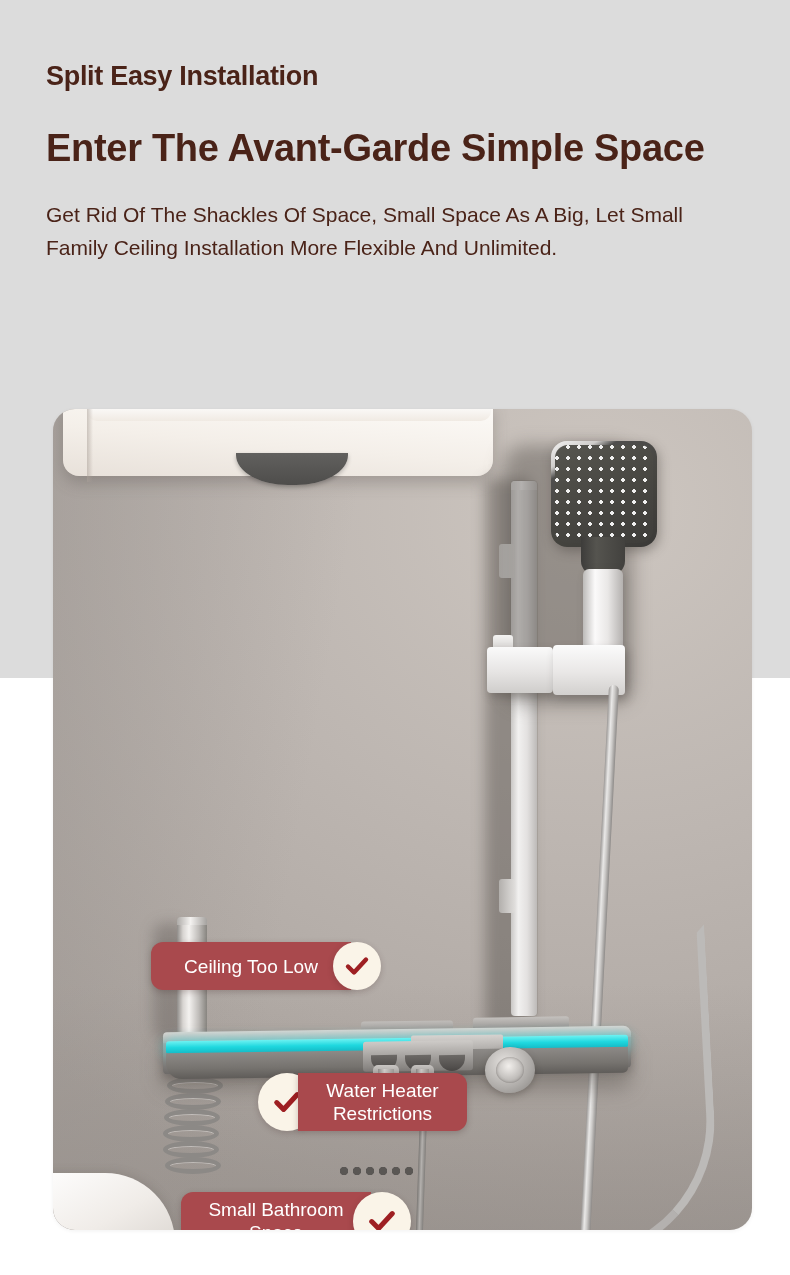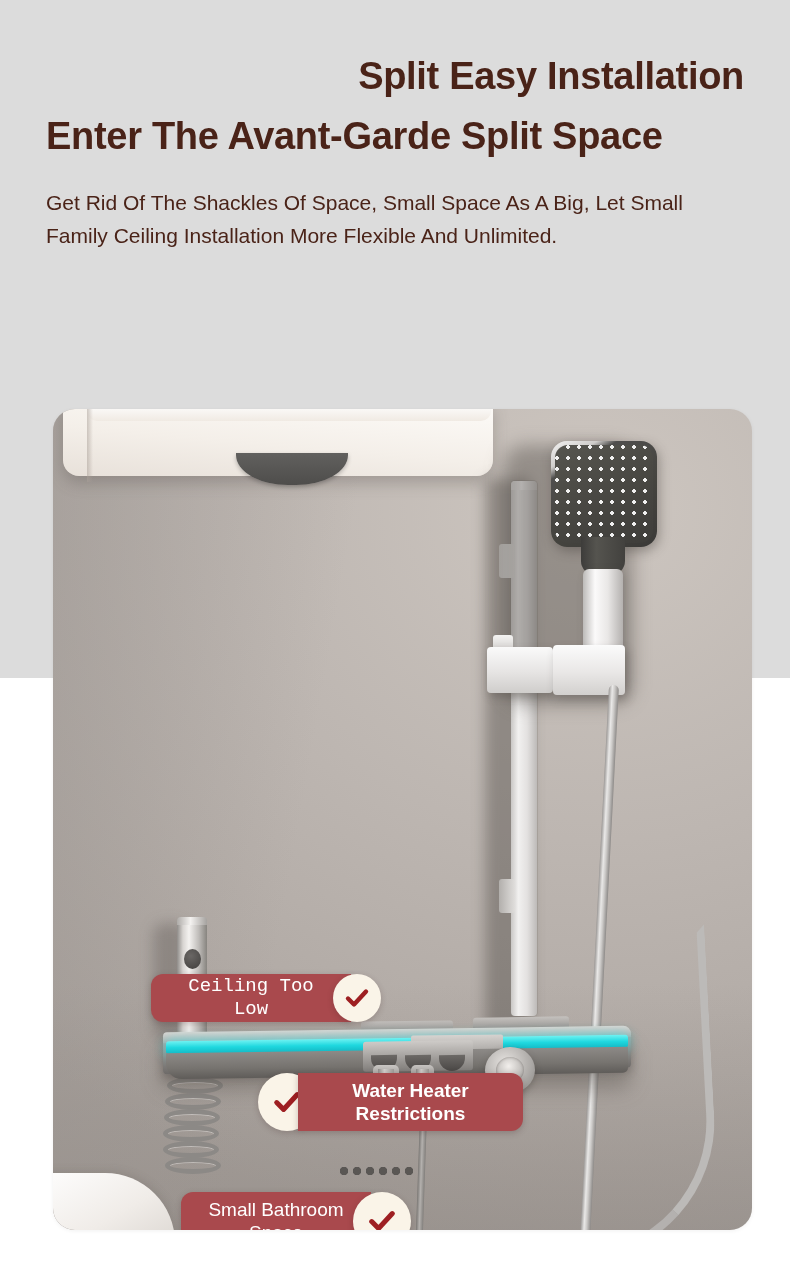--- a/index.html
+++ b/index.html
@@ -20,21 +20,21 @@
     background:#ffffff;
   }
 
   
   #copy { position:absolute; left:0; top:0; width:790px; padding:52px 46px 0 46px; }
   .h-line {
     color:#4a2318;
     font-weight:bold;
     letter-spacing:-0.3px;
   }
-  #title-main { font-size:38px; line-height:48px; margin-bottom:12px;text-align:right; }
+  #title-main { font-size:27px; line-height:48px; margin-bottom:24px; }
   #title-sub  { font-size:38px; line-height:48px; max-width:680px; }
   #subcopy {
     margin-top:26px;
     color:#4a2318;
     font-size:21px;
     line-height:33px;
     max-width:690px;
     font-weight:400;
   }
 
@@ -353,41 +353,41 @@
     width:48px; height:48px;
     border-radius:50%;
     background:#faf4e8;
     display:flex;
     align-items:center;
     justify-content:center;
     box-shadow:0 2px 6px rgba(60,30,30,.22);
   }
   .badge-check svg { display:block; }
 
-  #badge-1 { left:98px; top:565px;font-family:Liberation Mono, monospace; }
+  #badge-1 { left:98px; top:533px; }
   #badge-1 .badge-pill { width:200px; border-radius:12px 0 0 12px; }
   #badge-1 .badge-check { margin-left:-18px; }
 
   #badge-2 { left:205px; top:664px; height:58px; }
   #badge-2 .badge-check { width:58px; height:58px; }
-  #badge-2 .badge-pill { width:225px; margin-left:-18px; border-radius:0 12px 12px 0;font-weight:bold; }
+  #badge-2 .badge-pill { width:169px; margin-left:-18px; border-radius:0 12px 12px 0; }
 
   #badge-3 { left:128px; top:783px; height:58px; }
   #badge-3 .badge-pill { width:190px; border-radius:12px 0 0 12px; }
   #badge-3 .badge-check { width:58px; height:58px; margin-left:-18px; }
 </style>
 </head>
 <body>
 
 <div id="bg-top"></div>
 <div id="bg-bottom"></div>
 
 <div id="copy">
   <div id="title-main" class="h-line">Split Easy Installation</div>
-  <div id="title-sub" class="h-line">Enter The Avant-Garde Split Space</div>
+  <div id="title-sub" class="h-line">Enter The Avant-Garde Simple Space</div>
   <div id="subcopy">Get Rid Of The Shackles Of Space, Small Space As A Big, Let Small Family Ceiling Installation More Flexible And Unlimited.</div>
 </div>
 
 <div id="photo">
   <div id="wall-shade"></div>
 
   <div id="vanity"></div>
   <div id="vanity-lip"></div>
   <div id="vanity-edge"></div>
   <div id="vanity-handle"></div>

